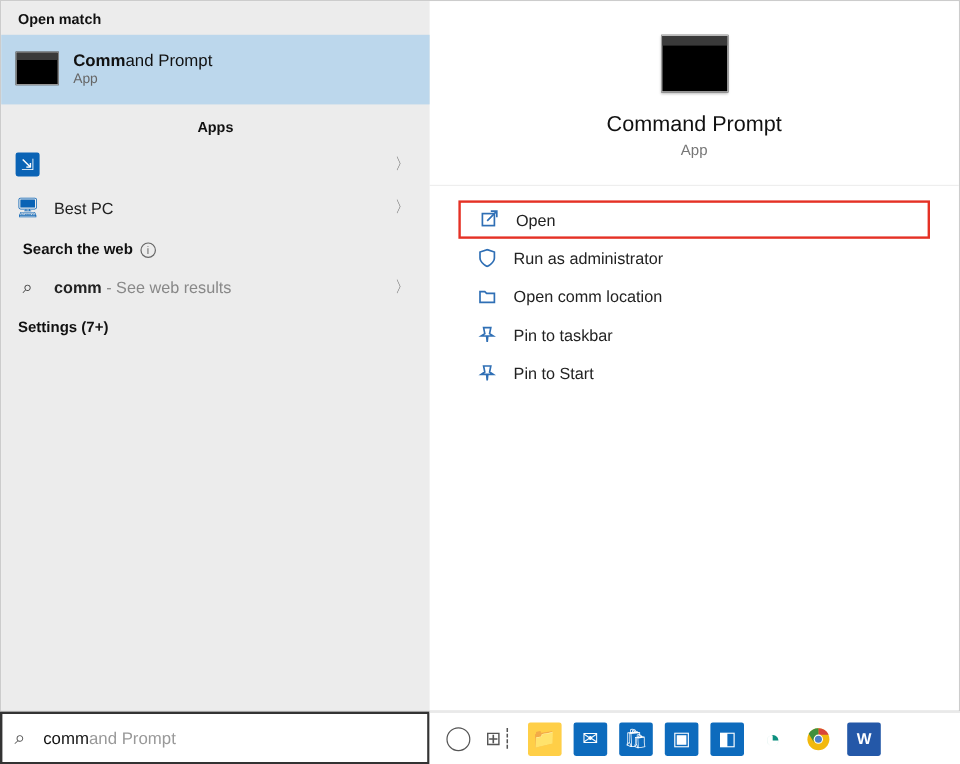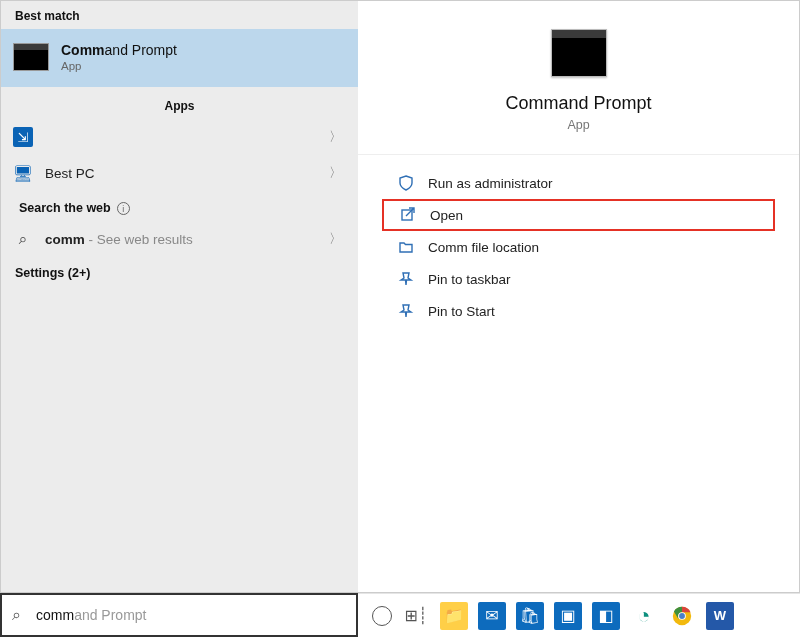--- a/index.html
+++ b/index.html
@@ -44,21 +44,21 @@
   .search-ghost .compl { color:#999; }
   .taskbar { flex:1; height:44px; background:#fff; display:flex; align-items:center; padding-left:14px; gap:10px; border-top:1px solid #e5e5e5;}
   .tb-icon { width:28px; height:28px; display:flex; align-items:center; justify-content:center; font-size:16px; border-radius:2px;}
 </style>
 </head>
 <body>
 
 <div class="container">
 
   <div class="left-pane">
-    <div class="section-header">Best match</div>
+    <div class="section-header">Open match</div>
 
     <div class="best-match-item">
       <div class="bm-icon"></div>
       <div class="bm-text">
         <div class="title">
           <span class="bold">Comm</span><span>and Prompt</span>
         </div>
         <div class="sub">App</div>
       </div>
     </div>
@@ -82,54 +82,54 @@
     </div>
 
     <div class="list-item">
       <div class="li-icon search">⌕</div>
       <span>
         <span class="bold">comm</span><span class="gray"> - See web results</span>
       </span>
       <span class="chev">〉</span>
     </div>
 
-    <div class="plain-cat">Settings (2+)</div>
+    <div class="plain-cat">Settings (7+)</div>
   </div>
 
   <div class="right-pane">
     <div class="right-header">
       <div class="big-icon"></div>
       <div class="app-title">Command Prompt</div>
       <div class="app-sub">App</div>
     </div>
     <div class="actions">
-      <div class="action">
-        <div class="a-icon">
-          <svg viewBox="0 0 16 16">
-              <path d="M8 1 L14 3 V8 C14 12 8 15 8 15 C8 15 2 12 2 8 V3 Z"></path>
-            </svg>
-        </div>
-        <span>Run as administrator</span>
-      </div>
       <div class="action highlight">
         <div class="a-icon">
           <svg viewBox="0 0 16 16">
               <rect x="2" y="3" width="10" height="10"></rect>
               <path d="M6 7 L14 -1 M9 -1 H14 V4" transform="translate(0,2)"></path>
             </svg>
         </div>
         <span>Open</span>
       </div>
       <div class="action">
         <div class="a-icon">
           <svg viewBox="0 0 16 16">
+              <path d="M8 1 L14 3 V8 C14 12 8 15 8 15 C8 15 2 12 2 8 V3 Z"></path>
+            </svg>
+        </div>
+        <span>Run as administrator</span>
+      </div>
+      <div class="action">
+        <div class="a-icon">
+          <svg viewBox="0 0 16 16">
               <path d="M2 4 H6 L7.5 5.5 H14 V13 H2 Z"></path>
             </svg>
         </div>
-        <span>Comm file location</span>
+        <span>Open comm location</span>
       </div>
       <div class="action">
         <div class="a-icon">
           <svg viewBox="0 0 16 16">
               <path d="M5 2 H11 L10 7 L13 9 H8.5 L8 14 L7.5 9 H3 L6 7 Z"></path>
             </svg>
         </div>
         <span>Pin to taskbar</span>
       </div>
       <div class="action">

